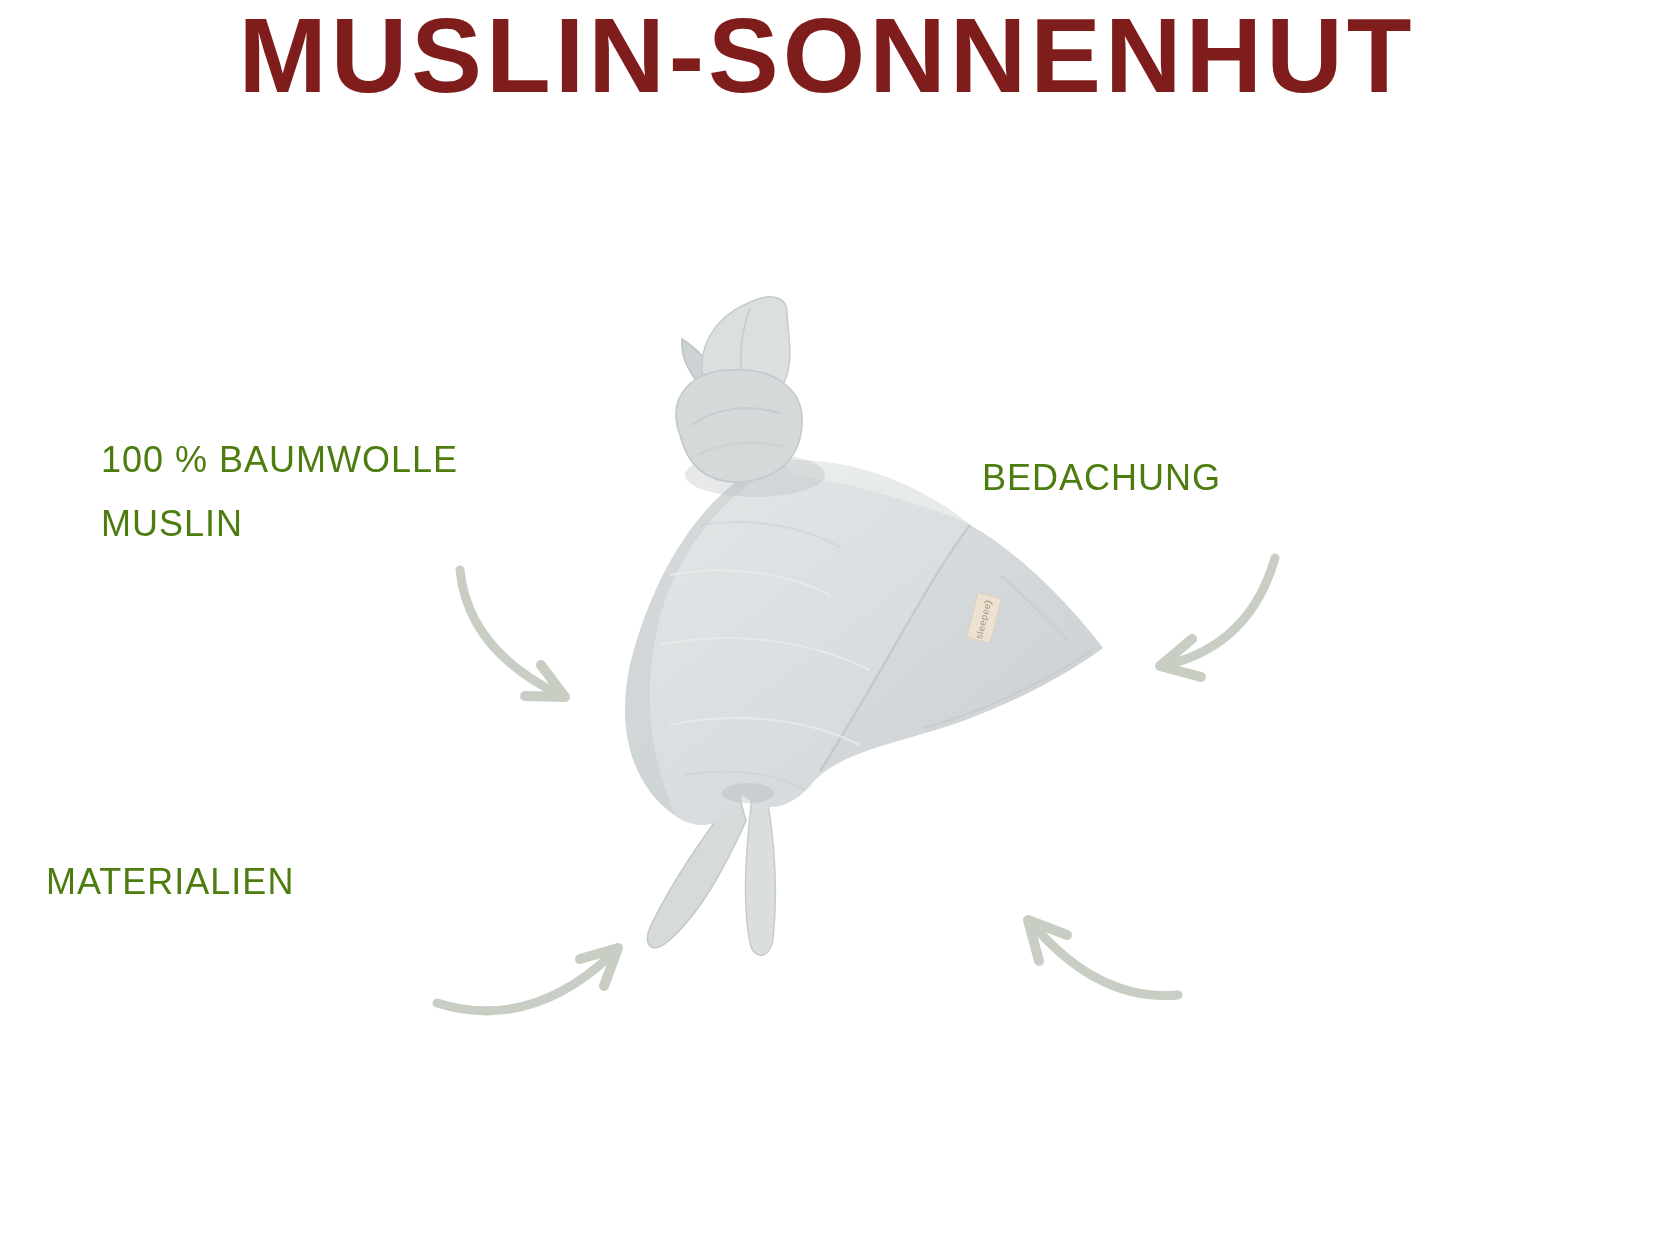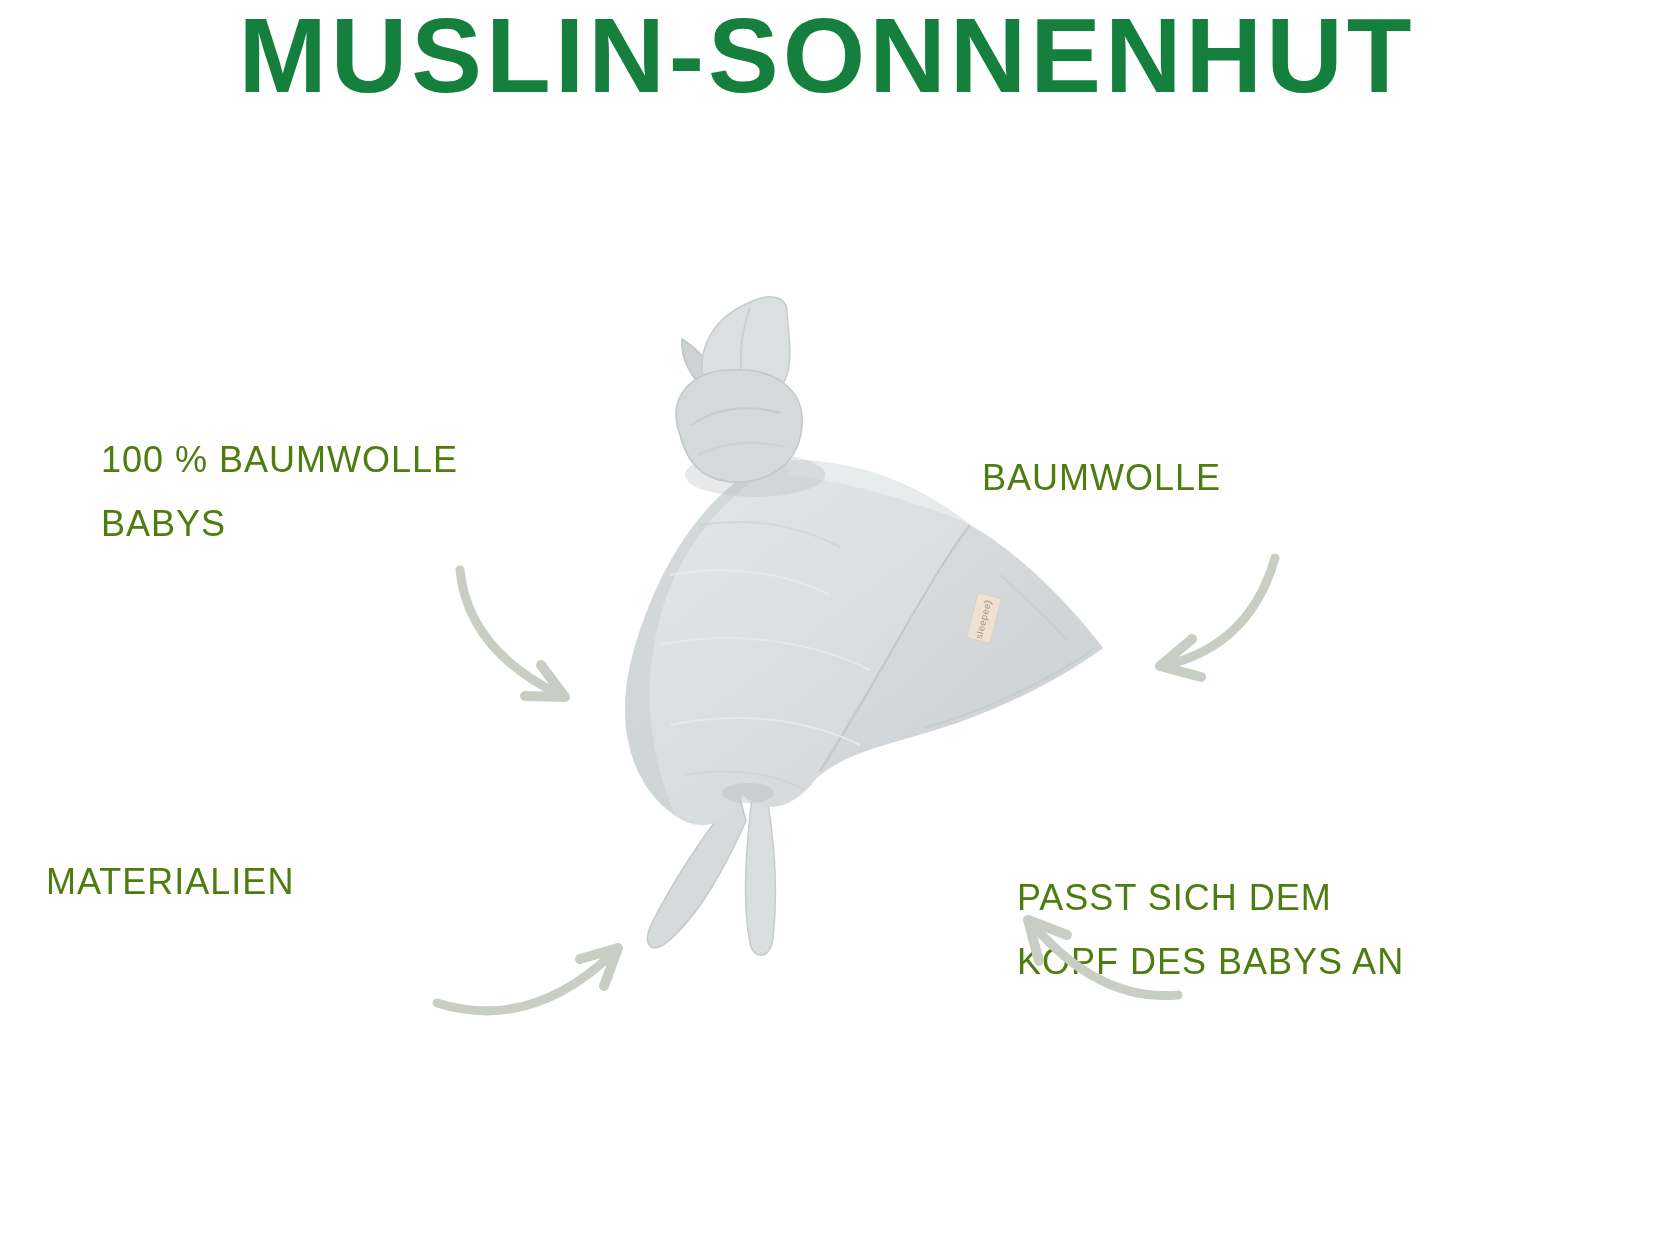--- a/index.html
+++ b/index.html
@@ -14,21 +14,21 @@
     color:#1b1b1b;
   }
   .title {
     position:absolute;
     left:0; top:60; width:1654px;
     text-align:center;
     font-size:106px;
     line-height:110px;
     font-weight:800;
     letter-spacing:4px;
-    color:#15803d;
+    color:#7f1d1d;
     white-space:nowrap;
   }
   .feature {
     position:absolute;
     width:600px;
     text-align:left;
     font-size:36px;
     line-height:64px;
     font-weight:300;
     letter-spacing:1px;
@@ -52,35 +52,31 @@
 </style>
 </head>
 <body>
 
 <div class="canvas">
 
   <h1 class="title">MUSLIN-SONNENHUT</h1>
 
   <div class="feature feature-top-left">
     <span class="line">100 % BAUMWOLLE</span>
-    <span class="line">BABYS</span>
+    <span class="line">MUSLIN</span>
   </div>
 
   <div class="feature feature-top-right">
-    <span class="line">BAUMWOLLE</span>
+    <span class="line">BEDACHUNG</span>
   </div>
 
   <div class="feature feature-bottom-left">
     <span class="line">MATERIALIEN</span>
   </div>
 
-  <div class="feature feature-bottom-right">
-    <span class="line">PASST SICH DEM</span>
-    <span class="line">KOPF DES BABYS AN</span>
-  </div>
 
   <svg class="arrow-svg" style="left:440px; top:555px;" width="150" height="160" viewBox="0 0 150 160">
     <path class="arrow-tail" d="M 20 15 Q 28 95 120 140"></path>
     <path class="arrow-head" d="M 101 110 L 125 142 L 85 141"></path>
   </svg>
 
   <svg class="arrow-svg" style="left:1130px; top:540px;" width="170" height="150" viewBox="0 0 170 150">
     <path class="arrow-tail" d="M 145 18 Q 120 105 36 125"></path>
     <path class="arrow-head" d="M 62 99 L 30 126 L 71 137"></path>
   </svg>

